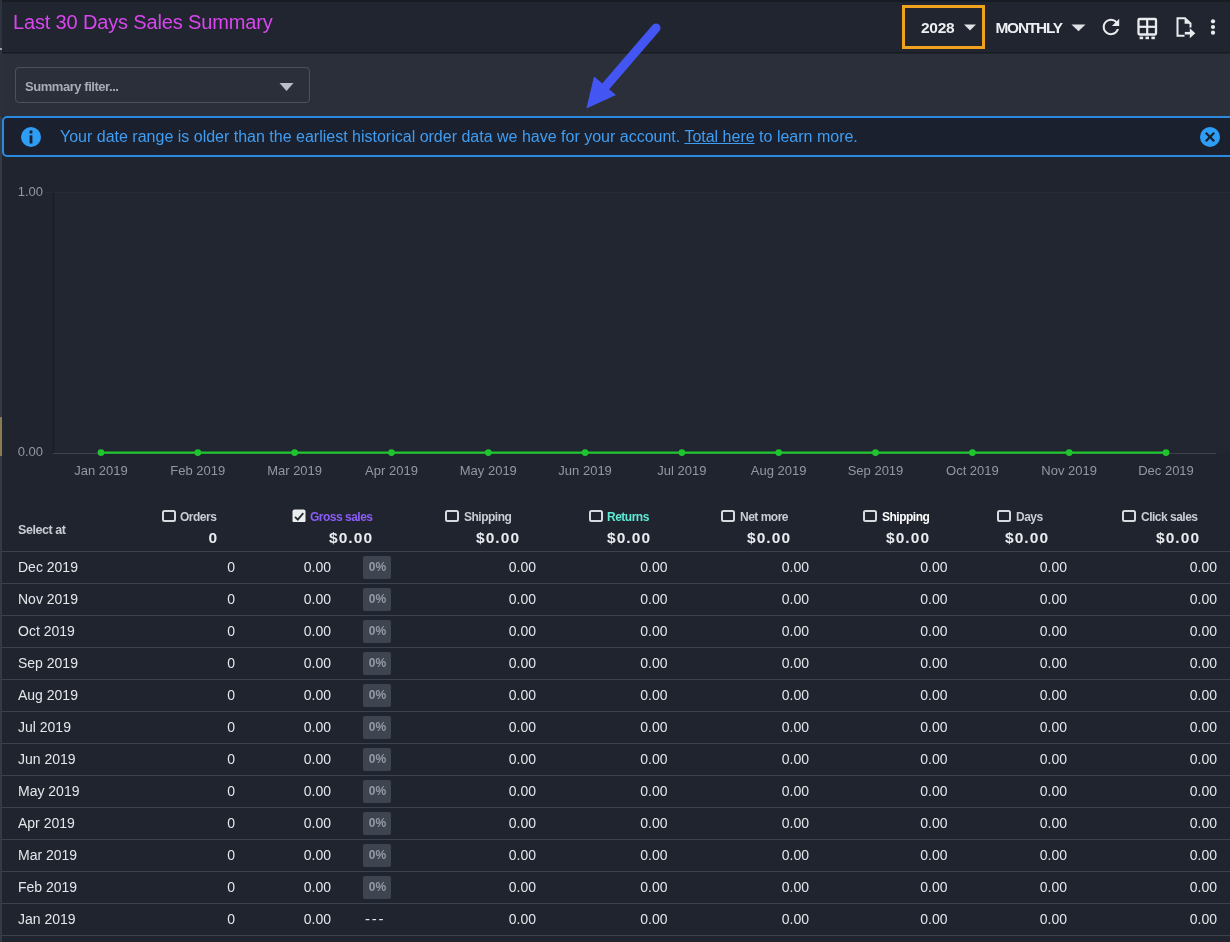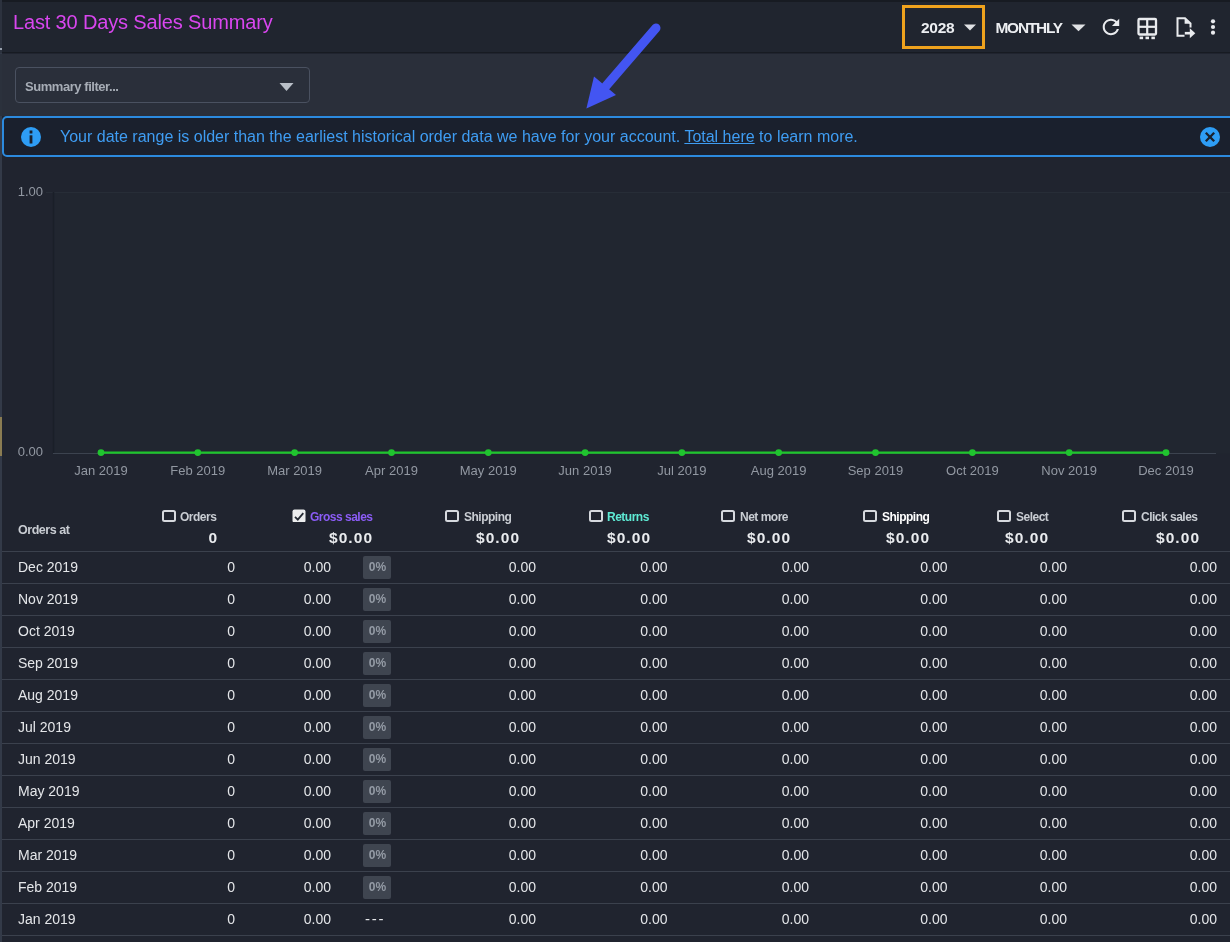--- a/index.html
+++ b/index.html
@@ -113,21 +113,21 @@
       <text x="585.1" y="318">Jun 2019</text>
       <text x="681.9" y="318">Jul 2019</text>
       <text x="778.7" y="318">Aug 2019</text>
       <text x="875.5" y="318">Sep 2019</text>
       <text x="972.4" y="318">Oct 2019</text>
       <text x="1069.2" y="318">Nov 2019</text>
       <text x="1166" y="318">Dec 2019</text>
   </g>
 </svg>
 
-<div class="abs" style="left:18px;top:523px;font-size:12.5px;font-weight:bold;letter-spacing:-0.45px;color:#c9cdd3;">Orders at</div>
+<div class="abs" style="left:18px;top:523px;font-size:12.5px;font-weight:bold;letter-spacing:-0.45px;color:#c9cdd3;">Select at</div>
 <div id="thead">
     <div class="abs" style="left:162px;top:509.5px;width:13.5px;height:12.5px;border:2px solid #d6d9de;border-radius:2.5px;"></div>
     <div class="abs" style="left:180px;top:509.5px;font-size:12px;font-weight:bold;letter-spacing:-0.5px;color:#c9cdd3;">Orders</div>
     <div class="abs" style="right:1011.8px;top:529px;font-size:15.5px;font-weight:bold;color:#e9ebee;letter-spacing:1.1px;">0</div>
     <svg class="abs" style="left:292px;top:508.5px;" width="13.5" height="13.5">
       <rect x="0.5" y="0.5" width="13" height="13" rx="2" fill="#ecedee"></rect>
       <polyline points="3,7.8 5.8,10.6 11.3,4.2" stroke="#252a33" stroke-width="1.8" fill="none"></polyline>
     </svg>
     <div class="abs" style="left:310px;top:509.5px;font-size:12px;font-weight:bold;letter-spacing:-0.5px;color:#8b5cf6;">Gross sales</div>
     <div class="abs" style="right:856.8px;top:529px;font-size:15.5px;font-weight:bold;color:#e9ebee;letter-spacing:1.1px;">$0.00</div>
@@ -137,21 +137,21 @@
     <div class="abs" style="left:589px;top:509.5px;width:13.5px;height:12.5px;border:2px solid #d6d9de;border-radius:2.5px;"></div>
     <div class="abs" style="left:607px;top:509.5px;font-size:12px;font-weight:bold;letter-spacing:-0.5px;color:#5eead4;">Returns</div>
     <div class="abs" style="right:578.8px;top:529px;font-size:15.5px;font-weight:bold;color:#e9ebee;letter-spacing:1.1px;">$0.00</div>
     <div class="abs" style="left:721px;top:509.5px;width:13.5px;height:12.5px;border:2px solid #d6d9de;border-radius:2.5px;"></div>
     <div class="abs" style="left:740px;top:509.5px;font-size:12px;font-weight:bold;letter-spacing:-0.5px;color:#c9cdd3;">Net more</div>
     <div class="abs" style="right:438.8px;top:529px;font-size:15.5px;font-weight:bold;color:#e9ebee;letter-spacing:1.1px;">$0.00</div>
     <div class="abs" style="left:863px;top:509.5px;width:13.5px;height:12.5px;border:2px solid #d6d9de;border-radius:2.5px;"></div>
     <div class="abs" style="left:882px;top:509.5px;font-size:12px;font-weight:bold;letter-spacing:-0.5px;color:#ffffff;">Shipping</div>
     <div class="abs" style="right:299.8px;top:529px;font-size:15.5px;font-weight:bold;color:#e9ebee;letter-spacing:1.1px;">$0.00</div>
     <div class="abs" style="left:997px;top:509.5px;width:13.5px;height:12.5px;border:2px solid #d6d9de;border-radius:2.5px;"></div>
-    <div class="abs" style="left:1016px;top:509.5px;font-size:12px;font-weight:bold;letter-spacing:-0.5px;color:#c9cdd3;">Select</div>
+    <div class="abs" style="left:1016px;top:509.5px;font-size:12px;font-weight:bold;letter-spacing:-0.5px;color:#c9cdd3;">Days</div>
     <div class="abs" style="right:180.8px;top:529px;font-size:15.5px;font-weight:bold;color:#e9ebee;letter-spacing:1.1px;">$0.00</div>
     <div class="abs" style="left:1122px;top:509.5px;width:13.5px;height:12.5px;border:2px solid #d6d9de;border-radius:2.5px;"></div>
     <div class="abs" style="left:1141px;top:509.5px;font-size:12px;font-weight:bold;letter-spacing:-0.5px;color:#c9cdd3;">Click sales</div>
     <div class="abs" style="right:29.8px;top:529px;font-size:15.5px;font-weight:bold;color:#e9ebee;letter-spacing:1.1px;">$0.00</div>
   </div>
 <div id="tbody">
     <div class="abs" style="left:0;top:551px;width:1230px;height:1px;background:#3b414d;"></div>
     <div class="abs" style="left:18px;top:559px;font-size:14px;color:#e4e6e9;">Dec 2019</div>
     <div class="abs" style="right:995px;top:559px;font-size:14px;color:#e4e6e9;">0</div>
     <div class="abs" style="right:899px;top:559px;font-size:14px;color:#e4e6e9;">0.00</div>

